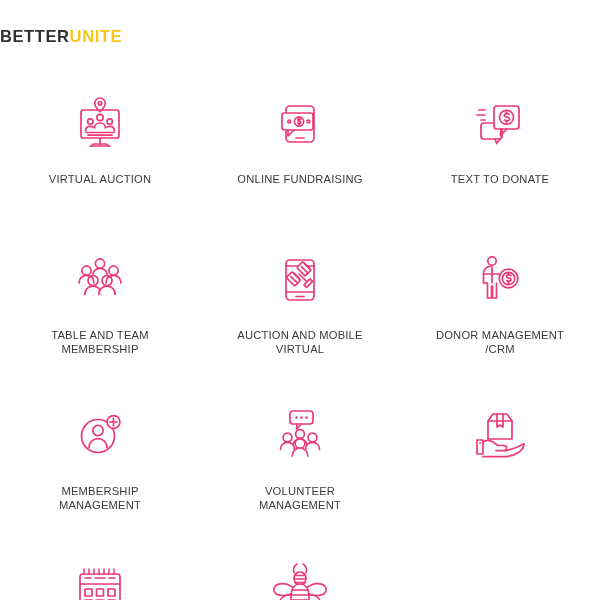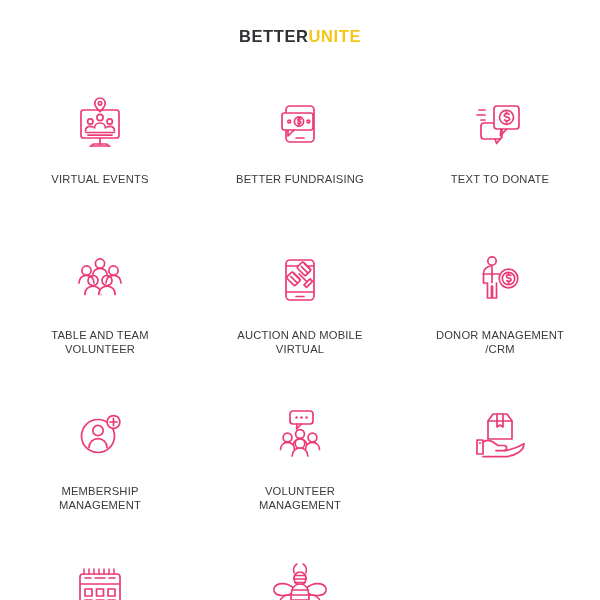--- a/index.html
+++ b/index.html
@@ -11,21 +11,21 @@
     width: 600px;
     height: 600px;
     overflow: hidden;
     font-family: "Liberation Sans", sans-serif;
     position: relative;
   }
 
   
   .logo-bar {
     width: 100%;
-    text-align: center;
+    text-align: left;
     padding-top: 28px;
     padding-bottom: 4px;
   }
   .logo {
     font-family: "Liberation Sans", sans-serif;
     font-size: 16.5px;
     font-weight: bold;
     letter-spacing: 0.6px;
     display: inline-block;
     line-height: 1;
@@ -94,38 +94,38 @@
         <circle cx="32" cy="25.5" r="3.1"></circle>
         <path d="M26.5 36 c0-3.2 2.5-5 5.5-5 s5.5 1.8 5.5 5"></path>
         <circle cx="22.3" cy="29.5" r="2.7"></circle>
         <path d="M17.5 39 c0-3 2.1-4.7 4.8-4.7 c1.1 0 2.1 .3 2.9 .8"></path>
         <circle cx="41.7" cy="29.5" r="2.7"></circle>
         <path d="M46.5 39 c0-3-2.1-4.7-4.8-4.7 c-1.1 0-2.1 .3-2.9 .8"></path>
         <path d="M18 40.5 H46"></path>
         <path d="M20 43.2 H44"></path>
       </svg>
     </div>
-    <div class="cell-label">VIRTUAL EVENTS</div>
+    <div class="cell-label">VIRTUAL AUCTION</div>
   </div>
 
   <div class="cell">
     <div class="icon-wrap">
       <svg width="64" height="64" viewBox="0 0 64 64" fill="none" stroke="#ea3a78" stroke-width="1.7" stroke-linecap="round" stroke-linejoin="round">
         <path d="M22 14 h20 a4 4 0 0 1 4 4 v28 a4 4 0 0 1-4 4 H22 a4 4 0 0 1-4-4 V18 a4 4 0 0 1 4-4 z"></path>
         <path d="M28 46 h8"></path>
         <rect x="14" y="21" width="31" height="17" rx="2.2" fill="#ffffff"></rect>
         <path d="M20 38 v6 l6-6"></path>
         <circle cx="31" cy="29.5" r="4.6"></circle>
         <path d="M32.8 27.3 c-.6-.5-1.4-.7-2.1-.5 c-.9 .2-1.3 1.2-.6 1.8 c.5 .5 1.9 .5 2.4 1 c.7 .6 .3 1.6-.6 1.8 c-.8 .2-1.6 0-2.1-.5"></path>
         <path d="M31 25.6 v1.2 M31 32.2 v1.2"></path>
         <circle cx="21.2" cy="29.5" r="1.4"></circle>
         <circle cx="40.4" cy="29.5" r="1.4"></circle>
       </svg>
     </div>
-    <div class="cell-label">BETTER FUNDRAISING</div>
+    <div class="cell-label">ONLINE FUNDRAISING</div>
   </div>
 
 
   <div class="cell">
     <div class="icon-wrap">
       <svg width="64" height="64" viewBox="0 0 64 64" fill="none" stroke="#ea3a78" stroke-width="1.7" stroke-linecap="round" stroke-linejoin="round">
         <rect x="13" y="31" width="21" height="16" rx="3" fill="#ffffff"></rect>
         <path d="M27 47 l1.6 4.5 l3.6-4.5"></path>
         <rect x="26" y="14" width="25" height="23" rx="3" fill="#ffffff"></rect>
         <path d="M33 37 l-.6 6.6 l6.4-6.6"></path>
@@ -147,21 +147,21 @@
         <path d="M11 35 c0-4.6 3.4-7.6 7.5-7.6 c4.1 0 7.5 3 7.5 7.6" fill="#ffffff"></path>
         <circle cx="45.5" cy="22.5" r="4.6"></circle>
         <path d="M38 35 c0-4.6 3.4-7.6 7.5-7.6 c4.1 0 7.5 3 7.5 7.6" fill="#ffffff"></path>
         <circle cx="25" cy="32.5" r="5"></circle>
         <path d="M16.8 46.5 c0-5.1 3.7-8.4 8.2-8.4 c4.5 0 8.2 3.3 8.2 8.4" fill="#ffffff"></path>
         <circle cx="39" cy="32.5" r="5"></circle>
         <path d="M30.8 46.5 c0-5.1 3.7-8.4 8.2-8.4 c4.5 0 8.2 3.3 8.2 8.4" fill="#ffffff"></path>
       </svg>
     </div>
     <div class="cell-label">TABLE AND TEAM
-VOLUNTEER</div>
+MEMBERSHIP</div>
   </div>
 
   <div class="cell">
     <div class="icon-wrap">
       <svg width="64" height="64" viewBox="0 0 64 64" fill="none" stroke="#ea3a78" stroke-width="1.7" stroke-linecap="round" stroke-linejoin="round">
         <path d="M22 12 h20 a4 4 0 0 1 4 4 v32 a4 4 0 0 1-4 4 H22 a4 4 0 0 1-4-4 V16 a4 4 0 0 1 4-4 z"></path>
         <path d="M28 48.5 h8"></path>
         <path d="M18 18 h28 M18 44 h28"></path>
         <g>
           <rect x="30" y="16.5" width="12" height="8.6" rx="1.6" transform="rotate(45 36 20.8)" fill="#ffffff"></rect>

